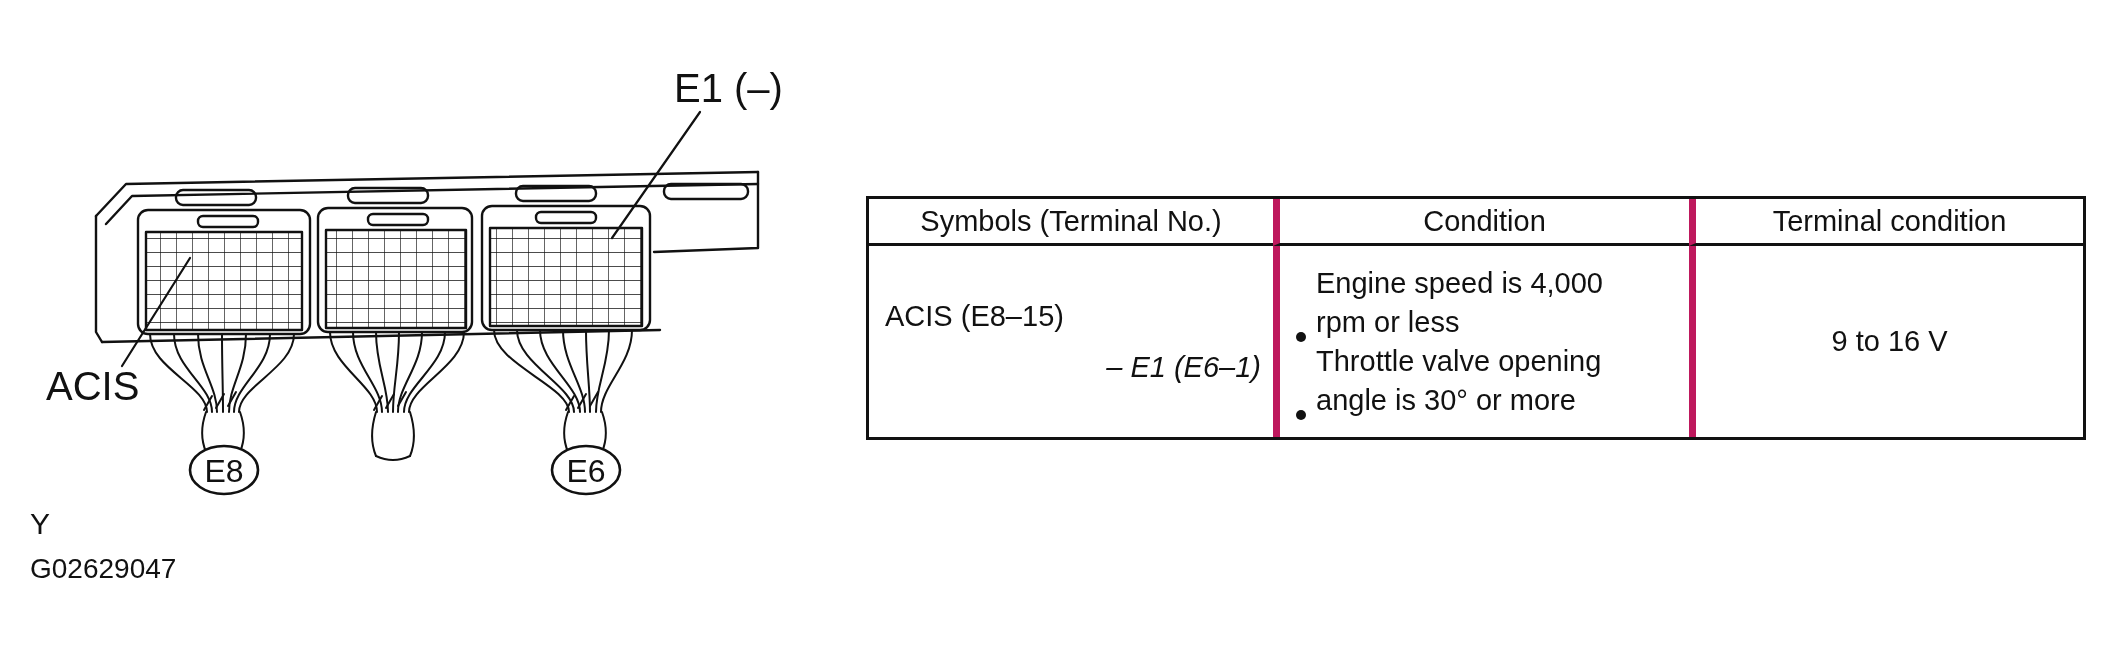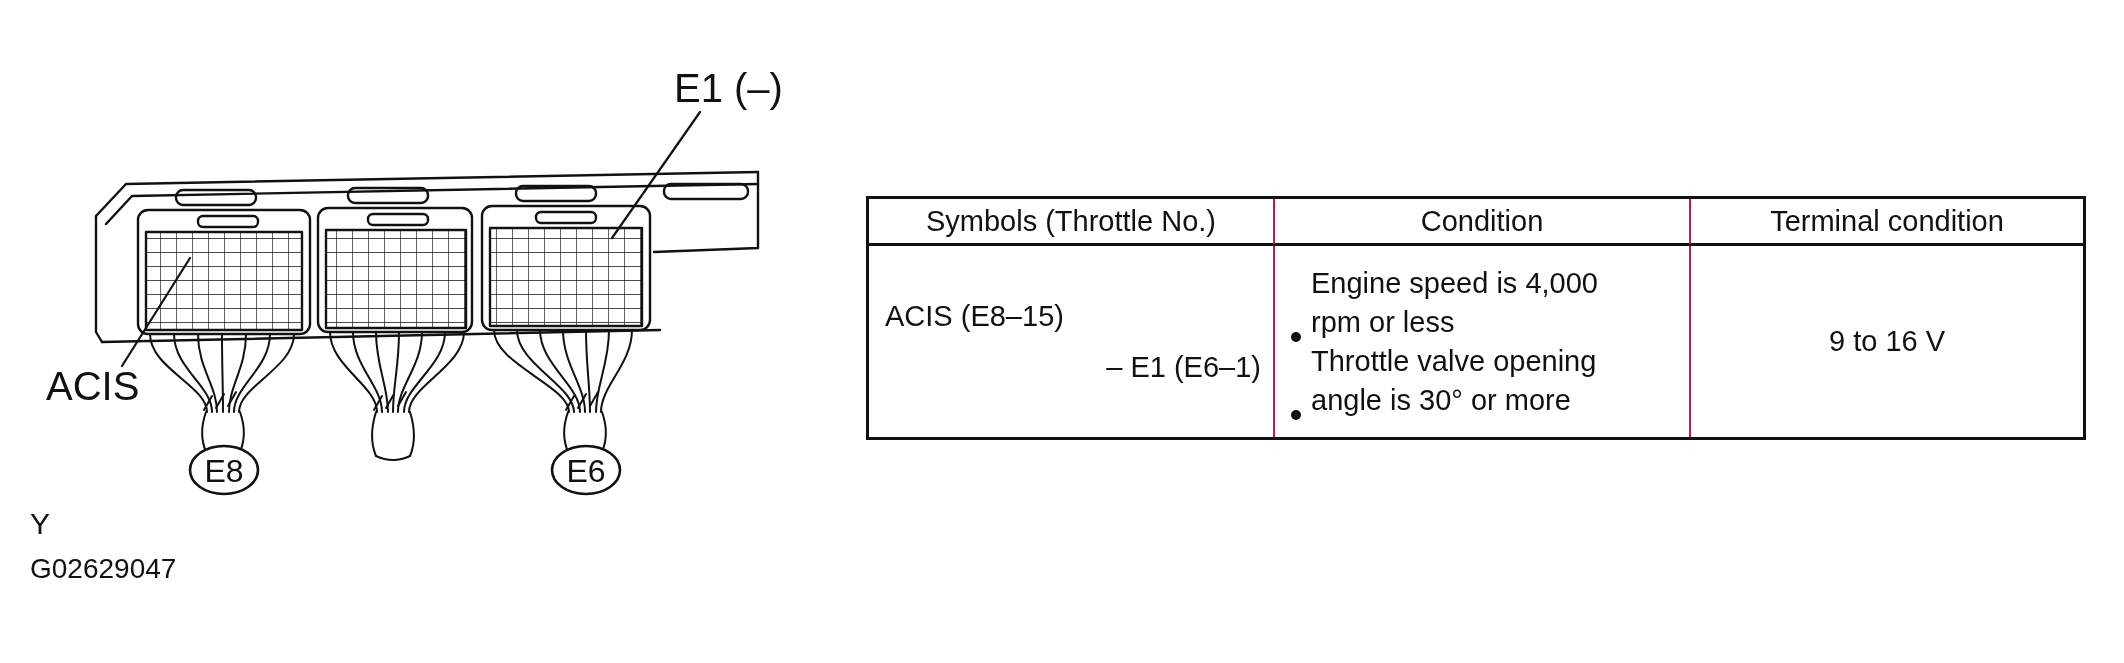--- a/index.html
+++ b/index.html
@@ -44,32 +44,32 @@
     font-size: 29px;
   }
   .th {
     border-bottom: 3px solid #111111;
     display: flex;
     align-items: center;
     justify-content: center;
     white-space: nowrap;
   }
   .mid {
-    border-left: 2px solid #be185d;
+    border-left: 7px solid #be185d;
   }
   .cell-symbols {
     display: flex;
     flex-direction: column;
     justify-content: center;
     padding: 0 12px 0 16px;
     gap: 18px;
     box-sizing: border-box;
   }
   .sym-line1 { text-align: left; }
-  .sym-line2 { text-align: right; }
+  .sym-line2 { text-align: right; font-style: italic; }
   .cell-condition {
     display: flex;
     flex-direction: column;
     justify-content: center;
     padding-left: 16px;
     box-sizing: border-box;
   }
   .cond-item { display: flex; align-items: flex-end; }
   .bullet {
     width: 10px;
@@ -185,21 +185,21 @@
   <text x="674" y="102" font-size="40">E1 (–)</text>
   <text x="46" y="400" font-size="40">ACIS</text>
   <text x="224" y="482" font-size="32" text-anchor="middle">E8</text>
   <text x="586" y="482" font-size="32" text-anchor="middle">E6</text>
   <text x="30" y="534" font-size="30">Y</text>
   <text x="30" y="578" font-size="28">G02629047</text>
 </svg>
 
 <div class="spec-table">
 
-  <div class="th">Symbols (Throttle No.)</div>
+  <div class="th">Symbols (Terminal No.)</div>
   <div class="th mid">Condition</div>
   <div class="th mid">Terminal condition</div>
 
   <div class="cell-symbols">
     <div class="sym-line1">ACIS (E8–15)</div>
     <div class="sym-line2">– E1 (E6–1)</div>
   </div>
 
   <div class="mid cell-condition">
     <div class="cond-item">

